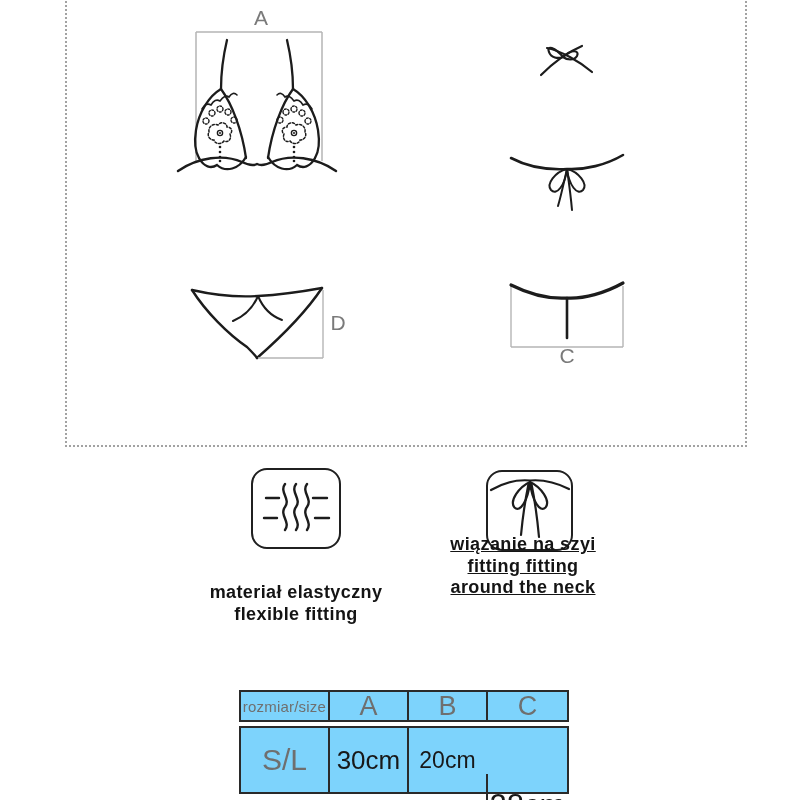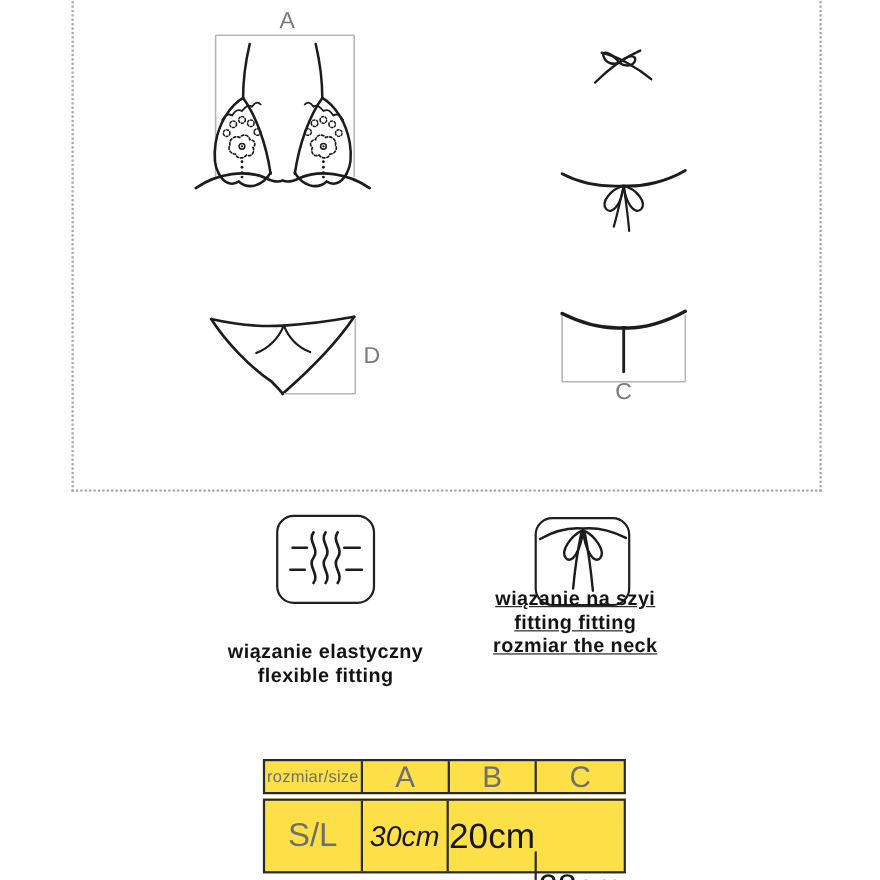--- a/index.html
+++ b/index.html
@@ -22,33 +22,33 @@
   .icon-box.elastic{left:251px;top:468px;width:90px;height:81px;}
   .icon-box.lacing{left:486px;top:470px;width:87px;height:81px;}
   
   .caption{
     position:absolute;text-align:center;font-weight:bold;color:#141414;
     font-size:18px;letter-spacing:.4px;line-height:22px;
   }
   .caption.elastic{left:151px;top:581px;width:290px;}
   .caption.lacing{left:398px;top:534px;width:250px;line-height:21.5px;text-decoration:underline;}
   
-  .tbl-row{position:absolute;left:239px;width:330px;border:2px solid #2a2a2a;display:flex;background:#fde047;}
+  .tbl-row{position:absolute;left:239px;width:330px;border:2px solid #2a2a2a;display:flex;background:#7dd3fc;}
   .tbl-head{top:690px;height:32px;}
   .tbl-body{top:726px;height:68px;}
   .cell{display:flex;align-items:center;justify-content:center;height:100%;}
   .cell.c1{width:88px;}
   .cell.c2,.cell.c3{width:80px;border-left:2px solid #2a2a2a;}
   .cell.c4{width:82px;border-left:2px solid #2a2a2a;}
   .head-label{font-size:15px;color:#6f6f6f;letter-spacing:.2px;}
   .head-letter{font-size:27px;color:#6f6f6f;}
   .size-label{font-size:30px;color:#6f6f6f;}
   .val{color:#181818;}
-  .val-a{font-size:26px;font-style:italic;}
-  .val-b{font-size:32px;}
+  .val-a{font-size:26px;}
+  .val-b{font-size:23px;}
   .val-c{font-size:31px;margin-top:46px;}
   text{font-family:"Liberation Sans", sans-serif;}
   .dim-label{fill:#7a7a7a;font-size:21px;}
 </style>
 </head>
 <body>
 
 <div id="stage">
 
   <div class="dotted-frame"></div>
@@ -157,27 +157,27 @@
         <path d="M2,17 C16,9 30,6.5 41,7.5 C52,6.5 66,9 80,16"></path>
         <path d="M41,9 C30,14 20,28 25.5,34.5 C31,40 39,28 41,9"></path>
         <path d="M41,9 C52,14 62,28 56.5,34.5 C51,40 43,28 41,9"></path>
         <path d="M39.5,11 C36,28 33.5,46 32,62"></path>
         <path d="M42.5,11 C46,28 48.5,48 50,64"></path>
       </g>
     </svg>
   </div>
 
   <div class="caption elastic">
-    <div>wiązanie elastyczny</div>
+    <div>materiał elastyczny</div>
     <div>flexible fitting</div>
   </div>
   <div class="caption lacing">
     <div>wiązanie na szyi</div>
     <div>fitting fitting</div>
-    <div>rozmiar the neck</div>
+    <div>around the neck</div>
   </div>
 
   <div class="tbl-row tbl-head">
     <div class="cell c1 head-label">rozmiar/size</div>
     <div class="cell c2 head-letter">A</div>
     <div class="cell c3 head-letter">B</div>
     <div class="cell c4 head-letter">C</div>
   </div>
   <div class="tbl-row tbl-body">
     <div class="cell c1 size-label">S/L</div>

